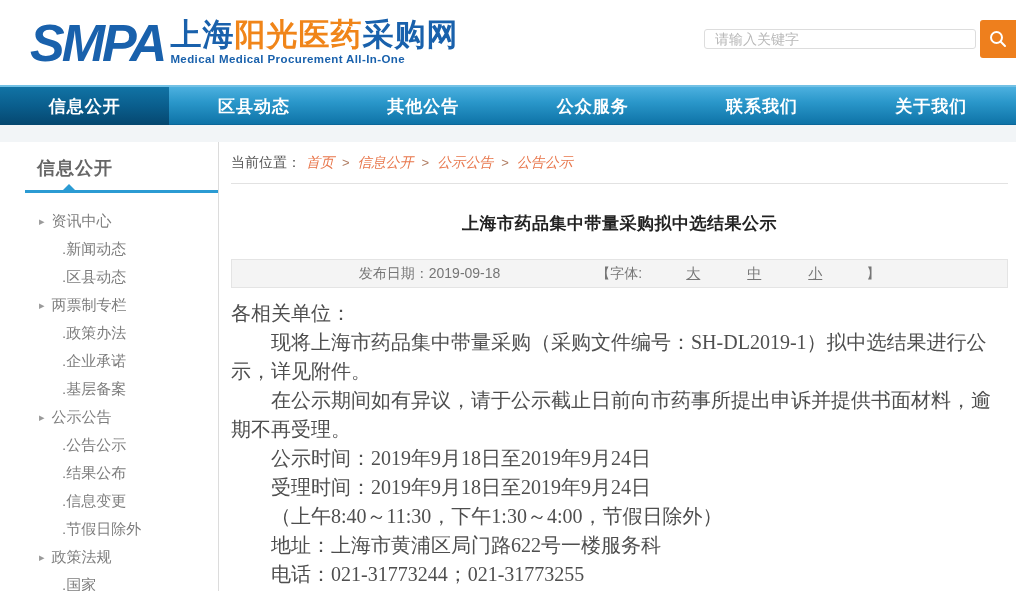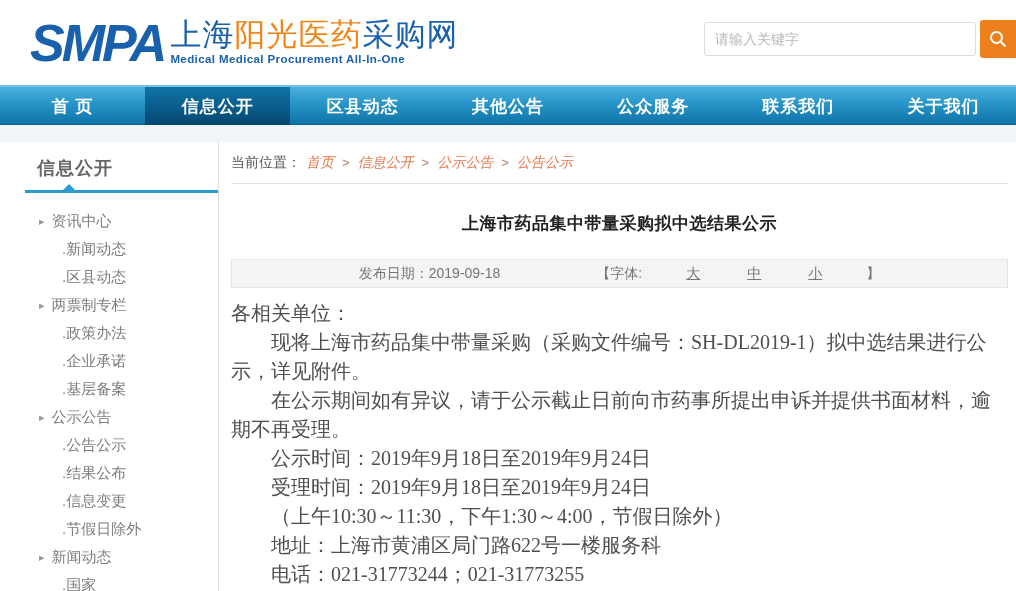--- a/index.html
+++ b/index.html
@@ -6,26 +6,26 @@
   html,body { width:1016px; height:591px; overflow:hidden; background:#fff;
               font-family:"Liberation Sans","DejaVu Sans",sans-serif; }
   .page { width:1016px; height:591px; position:relative; background:#3b82f6; }
 
   
   .site-header { height:85px; display:flex; align-items:center; padding-left:30px; position:relative; background:#fff; }
   .logo { display:flex; align-items:flex-start; text-decoration:none; cursor:pointer; }
   .logo-mark { font-size:52px; font-weight:bold; font-style:italic; color:#1961ac;
                letter-spacing:-3px; line-height:56px; padding-right:6px; }
   .logo-cn-wrap { display:flex; flex-direction:column; padding-top:3px; }
-  .logo-cn { font-size:31px; font-weight:normal; line-height:34px; letter-spacing:1px; }
+  .logo-cn { font-size:31px; font-weight:bold; line-height:34px; letter-spacing:1px; }
   .t-blue { color:#1961ac; } .t-orange { color:#f08519; }
   .logo-en { font-size:11.5px; font-weight:bold; color:#1961ac; letter-spacing:0.4px; margin-top:1px; }
 
   .search { position:absolute; right:0; top:20px; display:flex; align-items:center; }
-  .search input { width:272px; height:34px; border:1px solid #ddd; border-radius:3px;
+  .search input { width:272px; height:20px; border:1px solid #ddd; border-radius:3px;
                   font-size:14px; color:#555; padding:0 10px; outline:none; background:#fff; }
   .search input::placeholder { color:#b8b8b8; }
   .search button { width:36px; height:38px; margin-left:4px; border:none; border-radius:3px 0 0 3px;
                    background:#ee7f1d; cursor:pointer; display:flex; align-items:center; justify-content:center; }
 
   
   .main-nav { height:40px; display:flex; background:linear-gradient(180deg,#4cb0df 0%,#2a97ca 40%,#0f74a8 96%,#0a6093 100%);
               border-top:2px solid #73c1e5; }
   .nav-item { flex:1; display:flex; align-items:center; justify-content:center; color:#fff;
               font-size:17px; font-weight:bold; text-decoration:none; cursor:pointer; letter-spacing:1px; }
@@ -86,21 +86,20 @@
       <button>
         <svg width="20" height="20" viewBox="0 0 20 20">
           <circle cx="8.5" cy="8.5" r="5.5" fill="none" stroke="#fff" stroke-width="2"></circle>
           <line x1="12.8" y1="12.8" x2="17" y2="17" stroke="#fff" stroke-width="2" stroke-linecap="round"></line>
         </svg>
       </button>
     </div>
   </header>
 
   <nav class="main-nav">
-    <a class="nav-item">首 页</a>
     <a class="nav-item active">信息公开</a>
     <a class="nav-item">区县动态</a>
     <a class="nav-item">其他公告</a>
     <a class="nav-item">公众服务</a>
     <a class="nav-item">联系我们</a>
     <a class="nav-item">关于我们</a>
   </nav>
 
   <div class="band"></div>
 
@@ -146,21 +145,21 @@
             <span>.结果公布</span>
           </li>
         <li class="lv2">
             <span>.信息变更</span>
           </li>
         <li class="lv2">
             <span>.节假日除外</span>
           </li>
         <li class="lv1">
             <span class="arrow">▸</span>
-            <span>新闻动态</span>
+            <span>政策法规</span>
           </li>
         <li class="lv2">
             <span>.国家</span>
           </li>
       </ul>
     </aside>
 
     <main class="main-col">
 
       <div class="breadcrumb">
@@ -185,20 +184,20 @@
         <a>小</a>
         <span>】</span>
       </div>
 
       <div class="article-body">
         <p>各相关单位：</p>
         <p class="ind">现将上海市药品集中带量采购（采购文件编号：SH-DL2019-1）拟中选结果进行公示，详见附件。</p>
         <p class="ind">在公示期间如有异议，请于公示截止日前向市药事所提出申诉并提供书面材料，逾期不再受理。</p>
         <p class="ind">公示时间：2019年9月18日至2019年9月24日</p>
         <p class="ind">受理时间：2019年9月18日至2019年9月24日</p>
-        <p class="ind">（上午10:30～11:30，下午1:30～4:00，节假日除外）</p>
+        <p class="ind">（上午8:40～11:30，下午1:30～4:00，节假日除外）</p>
         <p class="ind">地址：上海市黄浦区局门路622号一楼服务科</p>
         <p class="ind">电话：021-31773244；021-31773255</p>
       </div>
 
     </main>
   </div>
 </div>
 
 </body></html>

